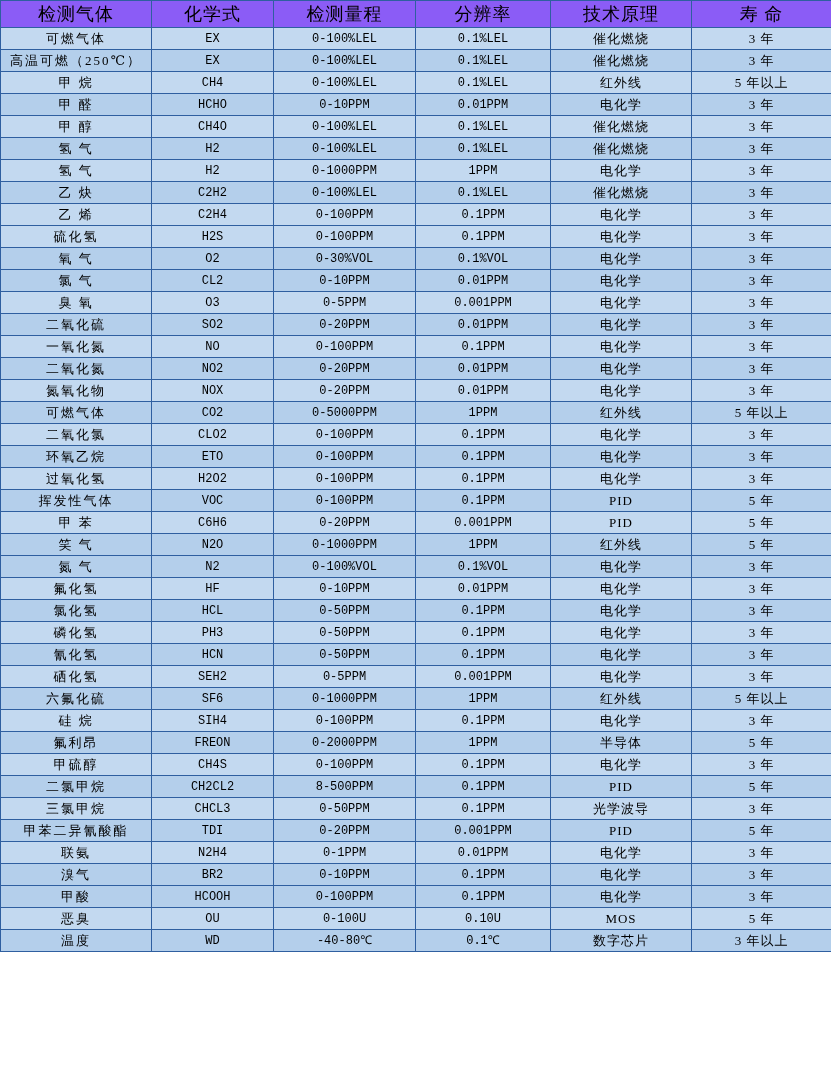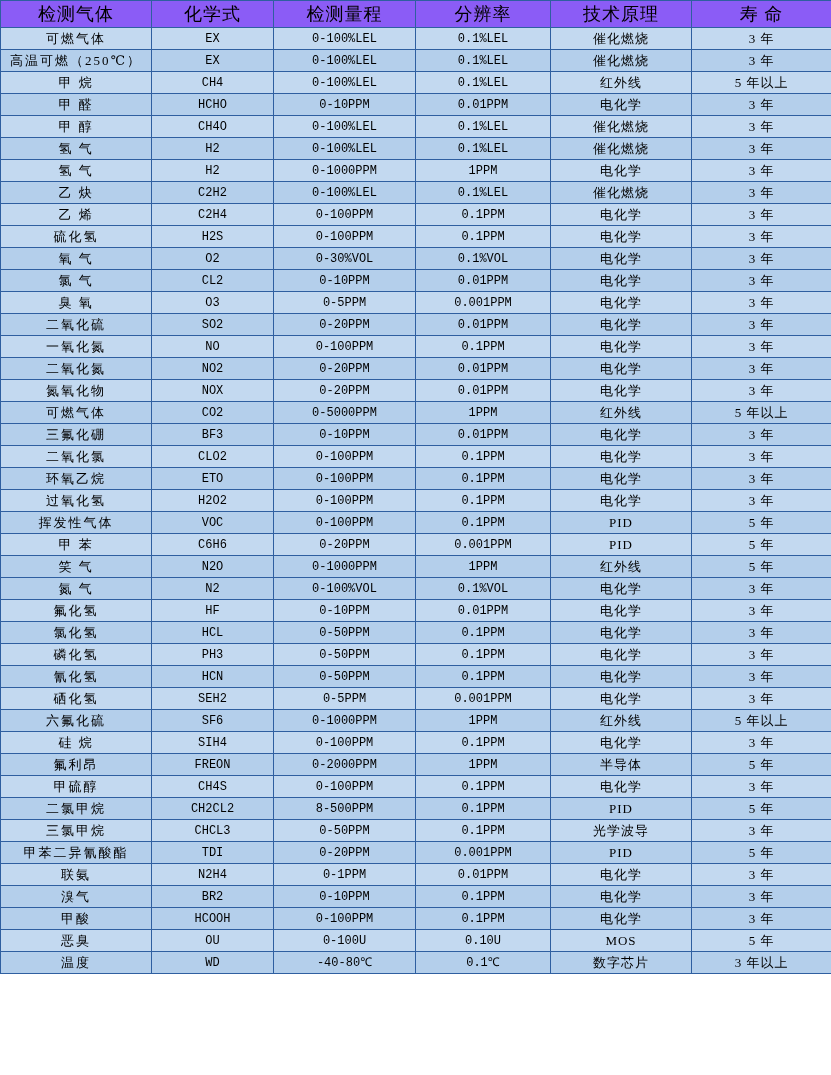--- a/index.html
+++ b/index.html
@@ -227,28 +227,20 @@
         <td class="life">3 年</td>
       </tr>
       <tr class="alt">
         <td class="name">可燃气体</td>
         <td class="formula">CO2</td>
         <td class="range">0-5000PPM</td>
         <td class="resolution">1PPM</td>
         <td class="principle">红外线</td>
         <td class="life">5 年以上</td>
       </tr>
-      <tr class="alt">
-        <td class="name">三氟化硼</td>
-        <td class="formula">BF3</td>
-        <td class="range">0-10PPM</td>
-        <td class="resolution">0.01PPM</td>
-        <td class="principle">电化学</td>
-        <td class="life">3 年</td>
-      </tr>
       <tr>
         <td class="name">二氧化氯</td>
         <td class="formula">CLO2</td>
         <td class="range">0-100PPM</td>
         <td class="resolution">0.1PPM</td>
         <td class="principle">电化学</td>
         <td class="life">3 年</td>
       </tr>
       <tr class="alt">
         <td class="name">环氧乙烷</td>

